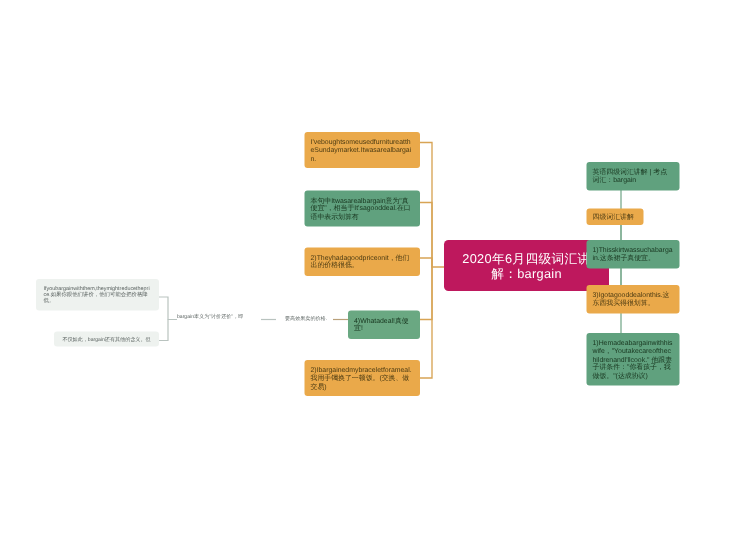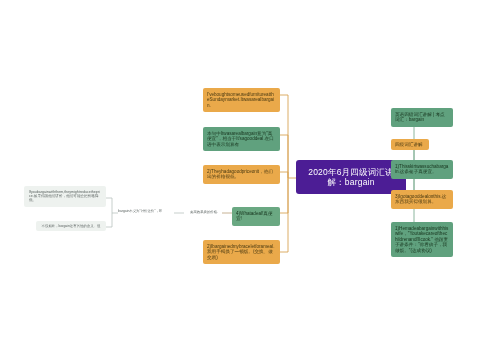--- a/index.html
+++ b/index.html
@@ -29,21 +29,21 @@
   }
   .node {
     position: absolute;
     box-sizing: border-box;
     border-radius: 2px;
     line-height: 1.18;
     word-break: break-all;
     overflow: hidden;
   }
   .root-node {
-    background: #4c1d95;
+    background: #be185d;
     color: #ffffff;
     font-size: 8.5px;
     text-align: center;
     padding: 7px 5px;
     border-radius: 3px;
     letter-spacing: 0.2px;
   }
   .orange {
     background: #eaa94a;
     color: #4a3a12;

